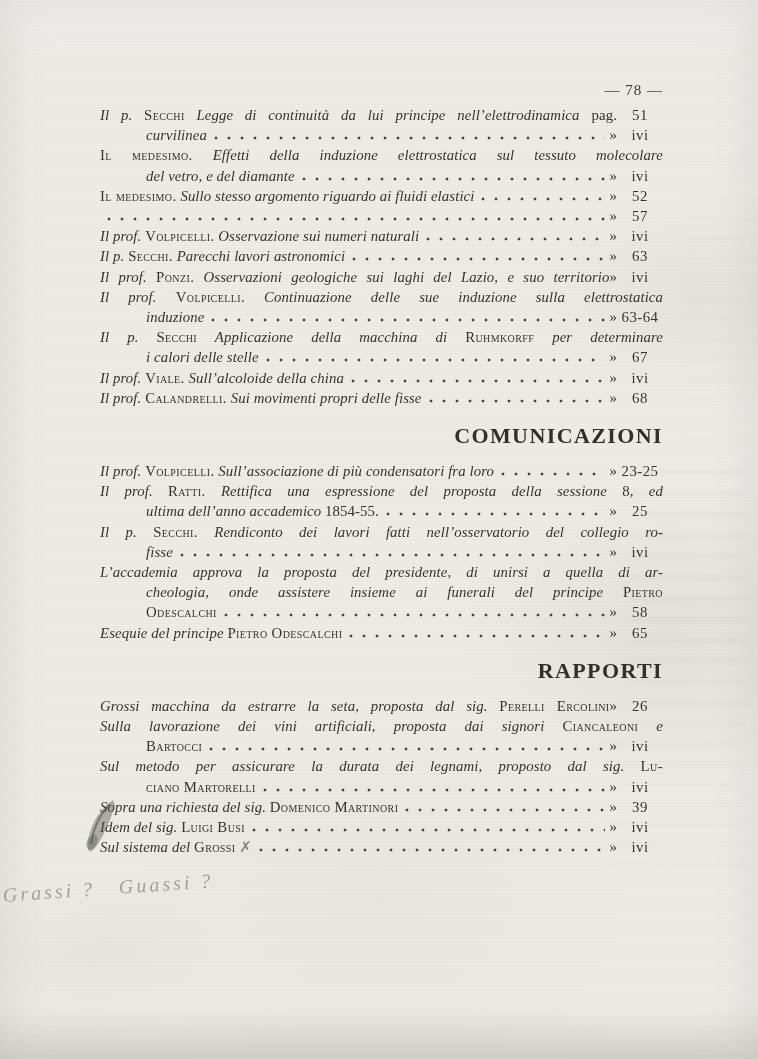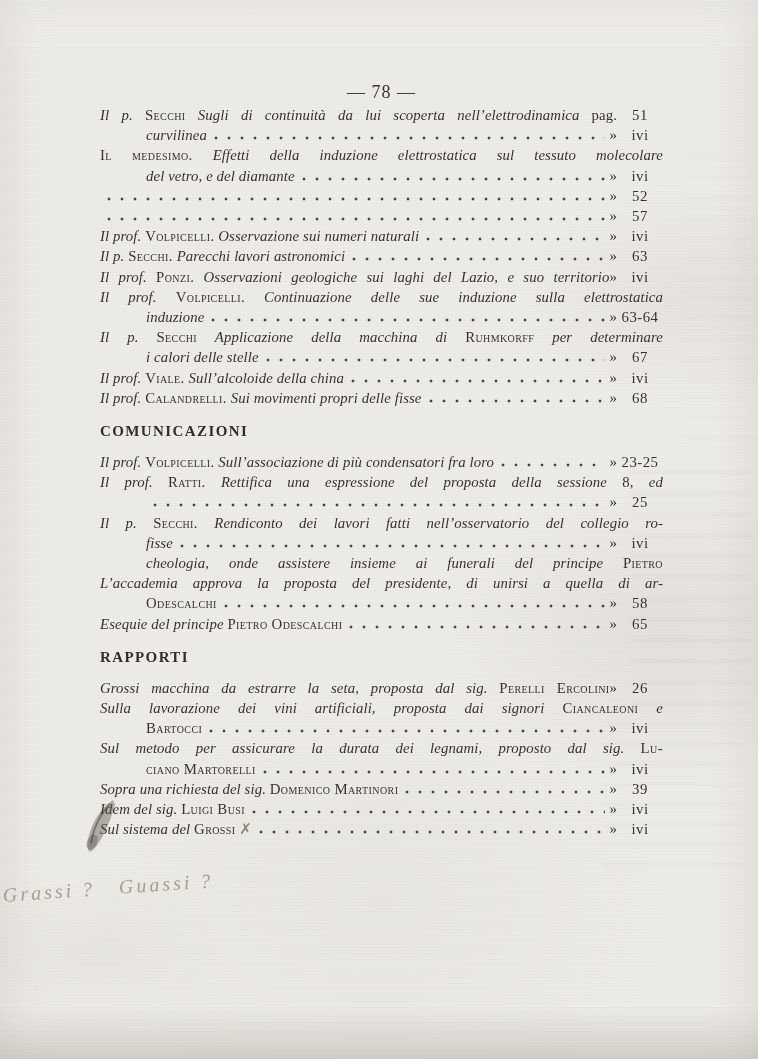--- a/index.html
+++ b/index.html
@@ -10,22 +10,22 @@
     background-image:
       radial-gradient(ellipse 320px 220px at 88% 60%, rgba(120,113,100,.09), transparent 70%),
       radial-gradient(ellipse 260px 160px at 92% 28%, rgba(120,113,100,.07), transparent 70%),
       radial-gradient(ellipse 420px 300px at 50% 85%, rgba(135,128,115,.05), transparent 72%),
       radial-gradient(ellipse 200px 120px at 12% 90%, rgba(130,124,110,.06), transparent 70%),
       repeating-linear-gradient(0deg, rgba(0,0,0,.012) 0 1px, transparent 1px 3px),
       linear-gradient(180deg, rgba(255,255,255,.28), rgba(0,0,0,0) 5%, rgba(0,0,0,0) 95%, rgba(110,104,92,.16));
     box-shadow:inset 0 0 48px rgba(100,94,82,.14);
   }
   .header{
-    position:absolute;top:82px;left:100px;width:563px;text-align:center;
-    font-size:18px;letter-spacing:1px;color:#3b3730;
+    position:absolute;top:82px;left:100px;width:563px;text-align:right;
+    font-size:15px;letter-spacing:1px;color:#3b3730;
   }
   .toc{position:absolute;top:105px;left:100px;width:563px;}
   .line{
     display:flex;align-items:baseline;position:relative;
     font-size:14.8px;line-height:20.2px;letter-spacing:.1px;
   }
   .line.haspg{padding-right:46px;}
   .line.ind{padding-left:46px;}
   .fill .txt{flex:1 1 auto;text-align:justify;text-align-last:justify;}
   .it{font-style:italic;}
@@ -37,21 +37,21 @@
     background-image:radial-gradient(circle at 2px 2px, rgba(55,51,44,.9) 1.25px, rgba(55,51,44,0) 1.7px);
     background-size:13px 4px;background-repeat:repeat-x;
   }
   .mark{flex:0 0 auto;font-style:normal;}
   .mark.pag{margin-left:12px;}
   .pg{
     position:absolute;right:0;bottom:0;width:46px;text-align:center;
     font-style:normal;letter-spacing:.5px;white-space:nowrap;
   }
   .heading{
-    text-align:left;font-weight:bold;font-size:15px;letter-spacing:1.4px;
+    text-align:right;font-weight:bold;font-size:22px;letter-spacing:1.4px;
     margin:15px 0 12px;color:#332f28;
   }
   .annotation{
     position:absolute;left:2px;top:884px;width:300px;
     font-style:italic;font-size:20px;letter-spacing:3px;white-space:pre;
     color:#a59e93;transform:rotate(-4deg);transform-origin:left top;
   }
   .smudge{position:absolute;left:80px;top:798px;filter:blur(.6px);}
   .bleed{position:absolute;filter:blur(2.2px);pointer-events:none;}
   .bleed.b1{right:8px;top:455px;width:120px;height:250px;opacity:.5;
@@ -67,21 +67,21 @@
 <div class="page">
   <div class="bleed b1"></div>
   <div class="bleed b2"></div>
   <div class="bleed b3"></div>
 
   <div class="header">— 78 —</div>
 
   <div class="toc">
       <div class="entry">
         <div class="line fill haspg">
-          <span class="txt"><span class="it">Il p. </span><span class="sc">Secchi</span><span class="it"> Sugli di continuità da lui scoperta nell’elettrodinamica</span></span>
+          <span class="txt"><span class="it">Il p. </span><span class="sc">Secchi</span><span class="it"> Legge di continuità da lui principe nell’elettrodinamica</span></span>
           <span class="mark pag">pag.</span>
           <span class="pg">51</span>
         </div>
       </div>
       <div class="entry">
         <div class="line ind haspg">
           <span class="txt"><span class="it">curvilinea</span></span>
           <span class="leader"></span>
           <span class="mark">»</span>
           <span class="pg">ivi</span>
@@ -93,20 +93,21 @@
         </div>
         <div class="line ind haspg">
           <span class="txt"><span class="it">del vetro, e del diamante</span></span>
           <span class="leader"></span>
           <span class="mark">»</span>
           <span class="pg">ivi</span>
         </div>
       </div>
       <div class="entry">
         <div class="line haspg">
+          <span class="txt"><span class="sc">Il medesimo.</span><span class="it"> Sullo stesso argomento riguardo ai fluidi elastici</span></span>
           <span class="leader"></span>
           <span class="mark">»</span>
           <span class="pg">52</span>
         </div>
       </div>
       <div class="entry">
         <div class="line haspg">
           <span class="leader"></span>
           <span class="mark">»</span>
           <span class="pg">57</span>
@@ -180,42 +181,43 @@
           <span class="leader"></span>
           <span class="mark">»</span>
           <span class="pg">23-25</span>
         </div>
       </div>
       <div class="entry">
         <div class="line fill">
           <span class="txt"><span class="it">Il prof. </span><span class="sc">Ratti.</span><span class="it"> Rettifica una espressione del proposta della sessione </span><span class="rm">8</span><span class="it">, ed</span></span>
         </div>
         <div class="line ind haspg">
+          <span class="txt"><span class="it">ultima dell’anno accademico </span><span class="rm">1854-55.</span></span>
           <span class="leader"></span>
           <span class="mark">»</span>
           <span class="pg">25</span>
         </div>
       </div>
       <div class="entry">
         <div class="line fill">
           <span class="txt"><span class="it">Il p. </span><span class="sc">Secchi.</span><span class="it"> Rendiconto dei lavori fatti nell’osservatorio del collegio ro-</span></span>
         </div>
         <div class="line ind haspg">
           <span class="txt"><span class="it">fisse</span></span>
           <span class="leader"></span>
           <span class="mark">»</span>
           <span class="pg">ivi</span>
         </div>
       </div>
       <div class="entry">
+        <div class="line fill">
+          <span class="txt"><span class="it">L’accademia approva la proposta del presidente, di unirsi a quella di ar-</span></span>
+        </div>
         <div class="line ind fill">
           <span class="txt"><span class="it">cheologia, onde assistere insieme ai funerali del principe </span><span class="sc">Pietro</span></span>
-        </div>
-        <div class="line fill">
-          <span class="txt"><span class="it">L’accademia approva la proposta del presidente, di unirsi a quella di ar-</span></span>
         </div>
         <div class="line ind haspg">
           <span class="txt"><span class="sc">Odescalchi</span></span>
           <span class="leader"></span>
           <span class="mark">»</span>
           <span class="pg">58</span>
         </div>
       </div>
       <div class="entry">
         <div class="line haspg">

